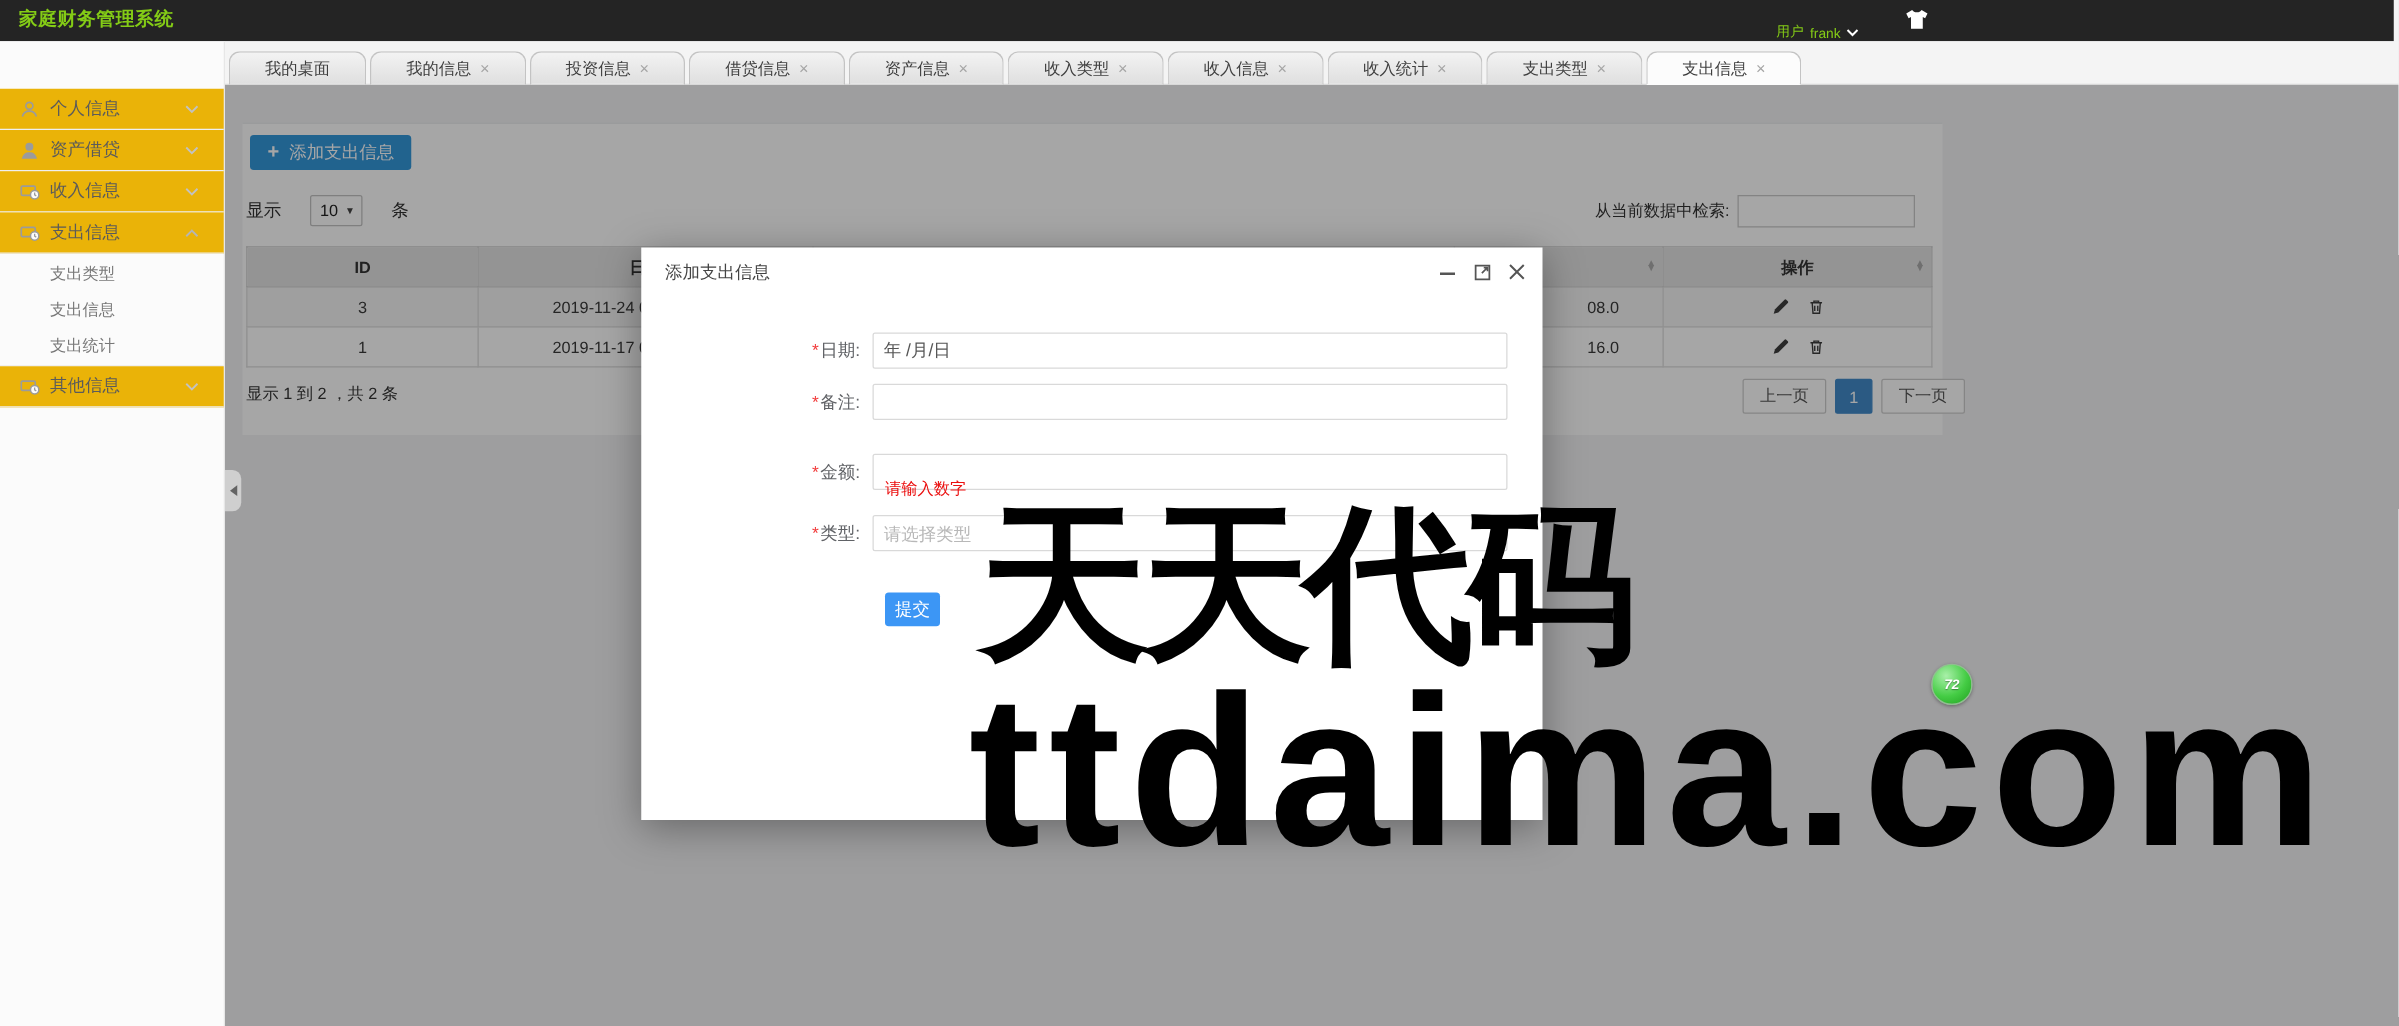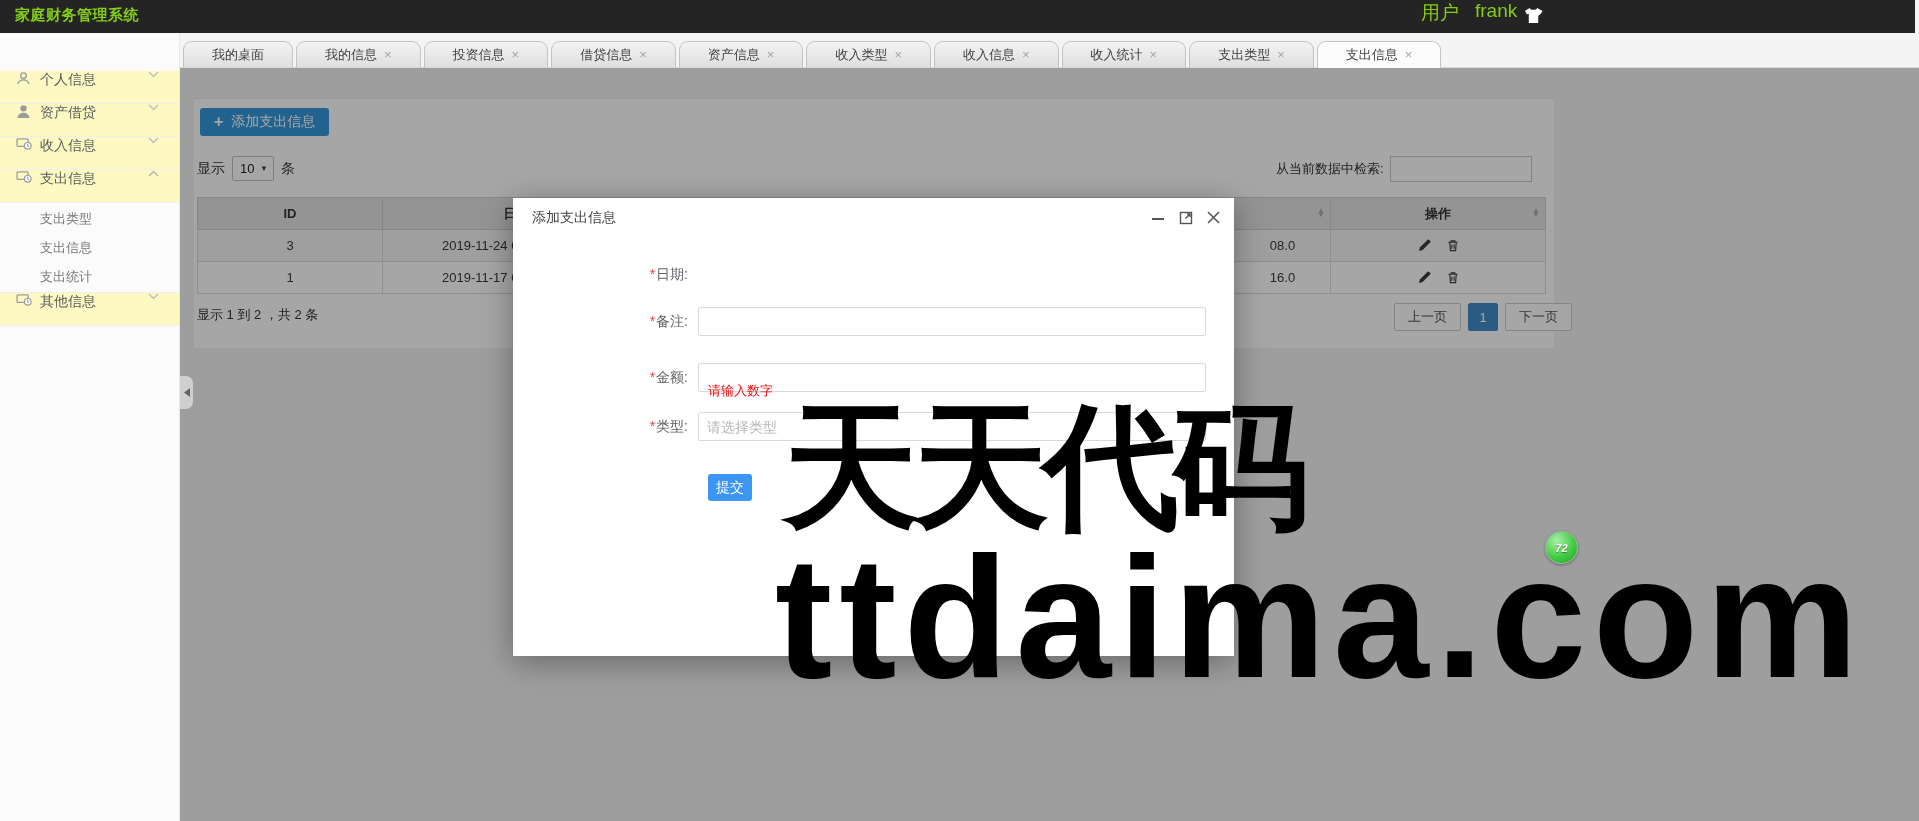--- a/index.html
+++ b/index.html
@@ -3,46 +3,46 @@
 <meta charset="utf-8">
 <style>
   *{box-sizing:border-box;margin:0;padding:0}
   html,body{width:1919px;height:821px;overflow:hidden}
   body{font-family:"Liberation Sans","DejaVu Sans",sans-serif}
   #app{position:relative;width:1919px;height:821px;background:#f3f3f4;overflow:hidden}
 
   
   .topbar{position:absolute;left:0;top:0;width:1915px;height:33px;background:#242424;color:#84cc16}
   .topbar-title{position:absolute;left:15px;top:6px;font-size:15px;font-weight:bold;letter-spacing:.5px}
-  .topbar-user{position:absolute;left:1421px;top:0;height:33px;display:flex;align-items:flex-start;gap:16px;font-size:19px;cursor:pointer}
+  .topbar-user{position:absolute;left:1421px;top:0;height:33px;display:flex;align-items:flex-end;gap:5px;font-size:11px;cursor:pointer}
   .topbar-shirt{position:absolute;left:1524px;top:7px;cursor:pointer}
 
   
   .sidebar{position:absolute;left:0;top:33px;width:180px;height:788px;background:#fbfbfb;border-right:1px solid #e7e7e7}
   .sb-menu{margin-top:38px}
-  .sb-item{height:33px;display:flex;align-items:flex-start;padding:0 20px 0 16px;border-bottom:1px solid #efefef;color:#5b5b5b;font-size:14px;cursor:pointer;background:#fef9c3}
+  .sb-item{height:33px;display:flex;align-items:center;padding:0 20px 0 16px;border-bottom:1px solid #efefef;color:#5b5b5b;font-size:14px;cursor:pointer;background:#eab308}
   .sb-icon{width:22px;color:#9b9b9b;display:flex;align-items:center}
   .sb-label{flex:1;margin-left:2px}
   .sb-chevron{color:#c2c2c2;display:flex}
   .sb-sub{border-bottom:1px solid #efefef;padding:1px 0}
   .sb-sub-item{height:29px;line-height:29px;padding-left:40px;font-size:13px;color:#787878;cursor:pointer}
 
   
   .tabstrip{position:absolute;left:180px;top:33px;width:1739px;height:35px;background:#f4f4f4;border-bottom:1px solid #d8d8d8}
   .tabs{position:absolute;left:3px;bottom:-1px;display:flex;gap:3px}
   .tab{height:27px;min-width:95px;padding:0 28px;display:flex;align-items:center;justify-content:center;gap:7px;font-size:13px;color:#3f3f3f;background:linear-gradient(#f3f3f3,#dfdfdf);border:1px solid #c3c3c3;border-bottom:1px solid #d8d8d8;border-radius:9px 9px 0 0;cursor:pointer;white-space:nowrap}
   .tab.active{background:#fcfcfc;border-bottom:1px solid #fcfcfc}
   .tab-close{color:#a5a5a5;font-size:13px;line-height:1}
 
   
   .content{position:absolute;left:180px;top:68px;width:1739px;height:753px;background:#f3f3f4}
   .panel{position:absolute;left:14px;top:30px;width:1360px;height:250px;background:#fff;border-top:1px solid #e7eaec}
   .add-btn{position:absolute;left:20px;top:40px;height:28px;padding:0 14px;background:#3498db;color:#fff;font-size:14px;border:none;border-radius:3px;display:flex;align-items:center;gap:8px;cursor:pointer}
   .add-btn .plus{font-size:16px;font-weight:bold;line-height:1}
-  .length-ctl{position:absolute;left:17px;top:88px;display:flex;align-items:center;gap:7px;font-size:14px;color:#333}
+  .length-ctl{position:absolute;left:17px;top:88px;display:flex;align-items:center;gap:23px;font-size:14px;color:#333}
   .length-select{width:42px;height:25px;border:1px solid #c3c3c3;border-radius:2px;background:#fff;font-size:13px;display:flex;align-items:center;justify-content:space-between;padding:0 5px 0 7px;cursor:pointer;color:#222}
   .length-select .caret{font-size:8px;color:#444}
   .search-ctl{position:absolute;left:1096px;top:88px;display:flex;align-items:center;gap:6px;font-size:13px;color:#333}
   .search-input{width:142px;height:26px;border:1px solid #c9c9c9;background:#fff;font-size:13px;padding:0 6px}
 
   table.dtable{position:absolute;left:17px;top:129px;width:1348px;border-collapse:collapse;table-layout:fixed;font-size:13px;color:#3a3a3a;background:#fff}
   .dtable th{height:32px;background:#e3e3e3;border:1px solid #cfcfcf;font-weight:bold;text-align:center;position:relative;color:#333}
   .dtable td{height:32px;border:1px solid #dcdcdc;text-align:center;background:#fff}
   .dtable tr.odd td{background:#f4f4f4}
   .date-cell{text-align:left !important;padding-left:59px}
@@ -358,20 +358,21 @@
         <span>
           <svg width="13" height="13" viewBox="0 0 13 13">
               <path d="M1 1 L12 12 M12 1 L1 12" stroke="#555" stroke-width="1.6"></path>
             </svg>
         </span>
       </span>
     </div>
     <div id="modal-form">
         <div class="form-row row-0">
           <div class="f-label"><span class="req">*</span>日期:</div>
+          <input class="f-input" type="text" value="年 /月/日" style="">
         </div>
         <div class="form-row row-1">
           <div class="f-label"><span class="req">*</span>备注:</div>
           <input class="f-input" type="text" style="">
         </div>
         <div class="form-row row-2">
           <div class="f-label"><span class="req">*</span>金额:</div>
           <input class="f-input" type="text" style="">
         </div>
         <div class="form-row row-3">

